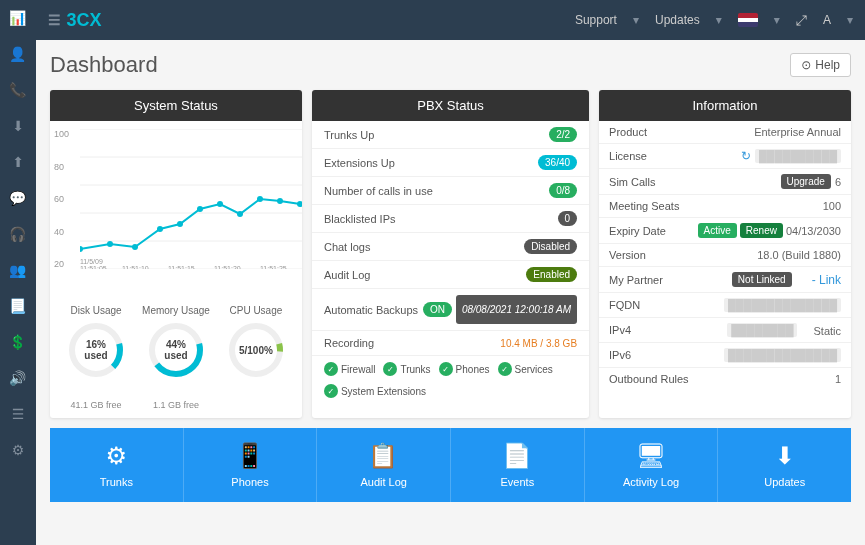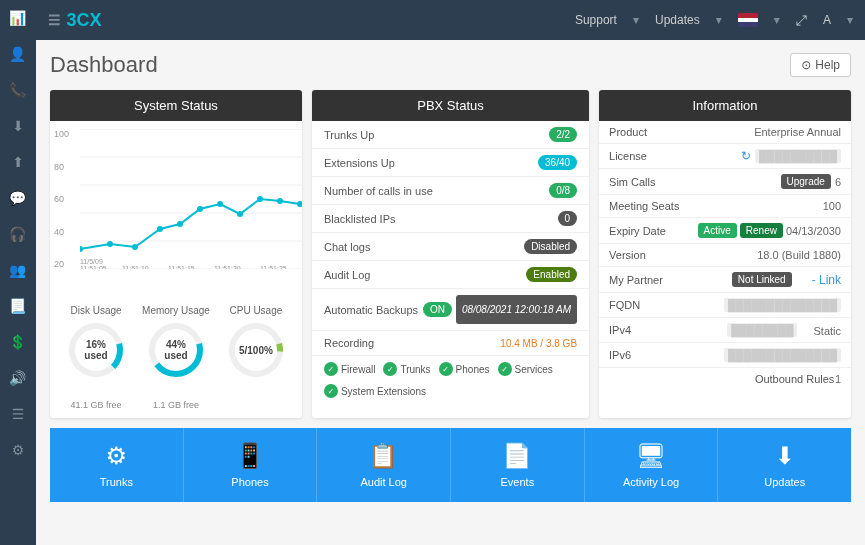--- a/index.html
+++ b/index.html
@@ -65,21 +65,21 @@
 
     .backup-info { font-size: 10px; background: #555; color: #fff; padding: 9px 6px; border-radius: 3px; font-style: italic; }
 
     .checks-row { display: flex; flex-wrap: wrap; padding: 6px 12px; gap: 8px; }
     .check-item { display: flex; align-items: center; gap: 3px; font-size: 10px; color: #555; }
     .check-circle { width: 14px; height: 14px; background: #27ae60; border-radius: 50%; display: flex; align-items: center; justify-content: center; color: #fff; font-size: 8px; }
 
     
     .info-card { flex: 1; }
     .info-row { display: flex; justify-content: space-between; align-items: center; padding: 5px 10px; border-bottom: 1px solid #f0f0f0; }
-    .info-row:last-child { border-bottom: none; justify-content: flex-end; }
+    .info-row:last-child { border-bottom: none; }
     .info-label { color: #555; font-size: 11px; min-width: 80px; }
     .info-value { font-size: 11px; color: #666; text-align: right; }
     .info-value.blur { color: #ccc; background: #eee; border-radius: 2px; padding: 1px 4px; }
 
     .badge-upgrade { background: #555; color: #fff; padding: 2px 6px; border-radius: 3px; font-size: 10px; }
     .badge-active { background: #27ae60; color: #fff; padding: 2px 6px; border-radius: 3px; font-size: 10px; }
     .badge-renew { background: #15803d; color: #fff; padding: 2px 6px; border-radius: 3px; font-size: 10px; }
     .badge-notlinked { background: #555; color: #fff; padding: 2px 6px; border-radius: 3px; font-size: 10px; }
     .link-blue { color: #3498db; text-decoration: none; }
 

